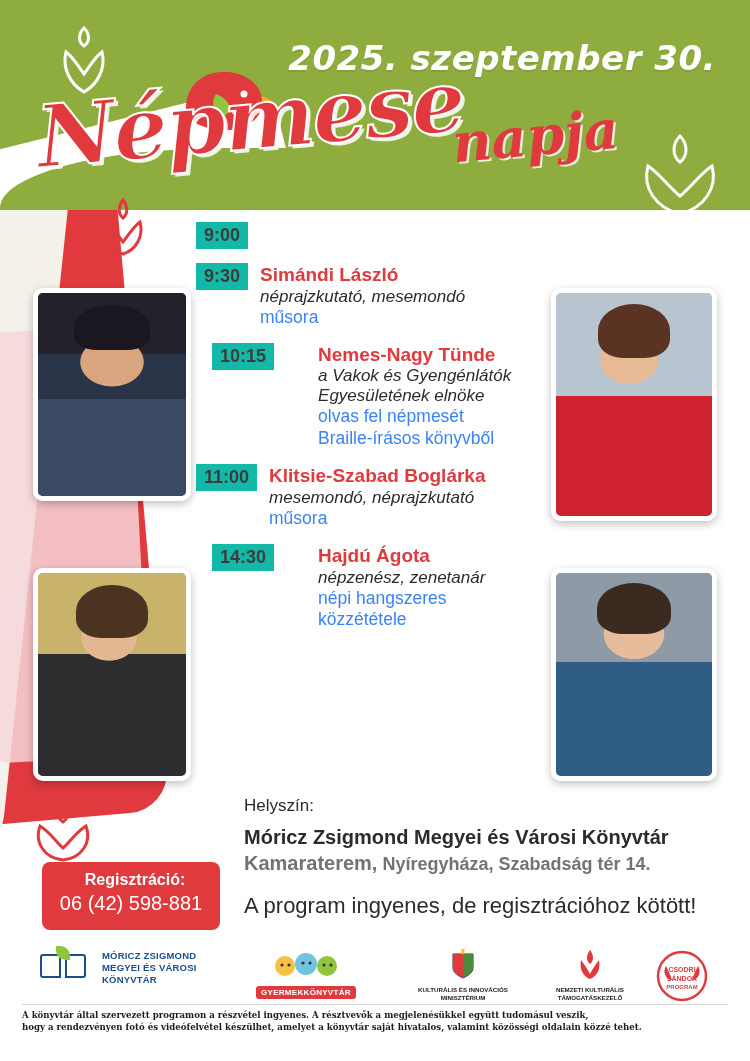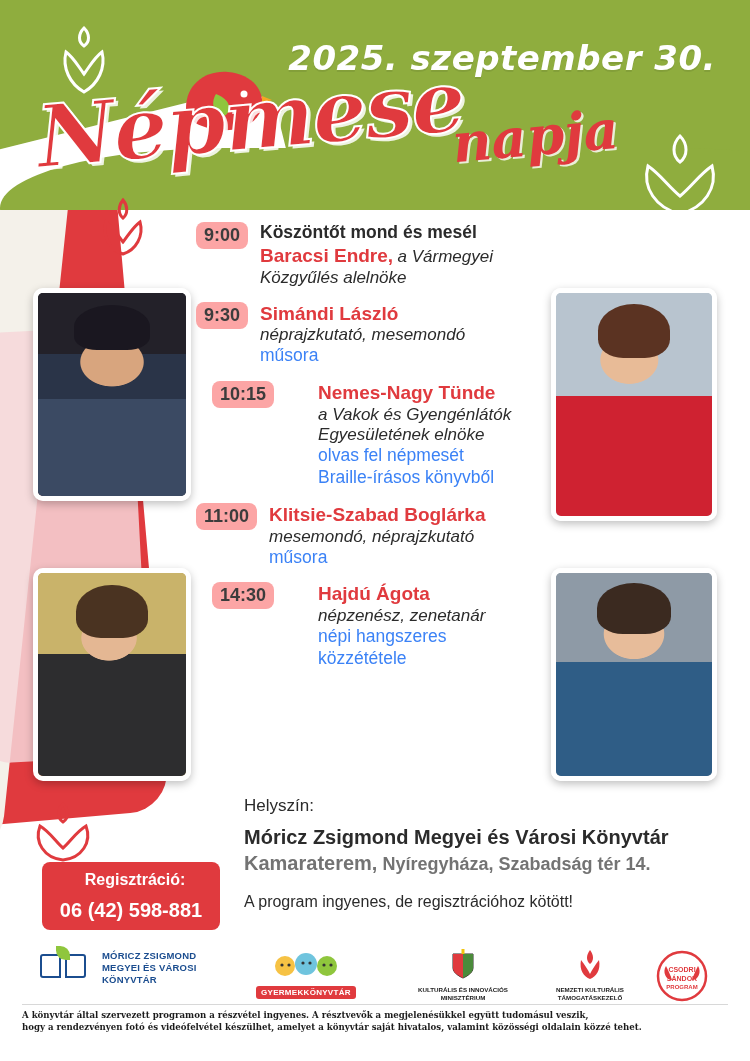--- a/index.html
+++ b/index.html
@@ -121,26 +121,26 @@
     position: absolute;
     left: 196px; top: 222px;
     width: 360px;
   }
   .row {
     display: flex;
     align-items: flex-start;
     margin-bottom: 14px;
   }
   .time {
-    background: #fca5a5;
+    background: #14b8a6;
     color: #3c3c3c;
     font-weight: bold;
     font-size: 18px;
     padding: 3px 8px;
-    border-radius: 8px;
+    border-radius: 0;
     margin-right: 12px;
     white-space: nowrap;
     flex: 0 0 auto;
   }
   .row-body { flex: 1 1 auto; }
   .line { font-size: 17.5px; line-height: 1.25; color: #3b82f6; }
   .name { color: #e03a3e; font-weight: bold; font-size: 19px; line-height: 1.25; }
   .ital { font-style: italic; color: #2b2b2b; font-weight: normal; font-size: 17px; }
   .dark-b { color: #2b2b2b; font-weight: bold; }
   .row.indent-2 { margin-left: 16px; gap: 32px; }
@@ -197,35 +197,35 @@
   
   .venue {
     position: absolute;
     left: 244px; top: 796px;
     width: 470px;
   }
   .venue .lbl { font-size: 17px; color: #2b2b2b; margin-bottom: 8px; }
   .venue .v1 { font-size: 20px; font-weight: bold; color: #2b2b2b; line-height: 1.3; }
   .venue .v2 { font-size: 18px; color: #737373; line-height: 1.35; font-weight: bold; }
   .venue .v2 b { font-size: 20px; }
-  .venue .free { font-size: 16px; color: #2b2b2b; margin-top: 16px; }
+  .venue .free { font-size: 22px; color: #2b2b2b; margin-top: 16px; }
 
   
   .reg {
     position: absolute;
     left: 42px; top: 862px;
     width: 178px; height: 68px;
     background: #e03a3e;
     border-radius: 8px;
     color: #ffffff;
     text-align: center;
     padding-top: 9px;
   }
   .reg .r1 { font-size: 16px; font-weight: bold; padding-left: 8px; }
-  .reg .r2 { font-size: 20px; font-weight: bold; margin-top: 10px; }
+  .reg .r2 { font-size: 20px; font-weight: normal; margin-top: 3px; }
 
   
   .logos {
     position: absolute;
     left: 0; top: 946px;
     width: 750px; height: 62px;
   }
   .logo { position: absolute; }
 
   .logo-text { font-size: 9.5px; line-height: 1.25; color: #1b4d8f; font-weight: bold; letter-spacing: .2px; }
@@ -307,26 +307,20 @@
     <div class="inner p-klitsie"></div>
   </div>
   <div class="photo" id="photo-hajdu">
     <div class="inner p-hajdu"></div>
   </div>
 
   <div class="program">
 
     <div class="row">
       <div class="time">9:00</div>
-      <div class="row-body">
-        <div class="line dark-b">Köszöntőt mond és mesél</div>
-        <div><span class="name">Baracsi Endre,</span>
-             <span class="ital">a Vármegyei</span></div>
-        <div class="ital">Közgyűlés alelnöke</div>
-      </div>
     </div>
 
     <div class="row">
       <div class="time">9:30</div>
       <div class="row-body">
         <div class="name">Simándi László</div>
         <div class="ital">néprajzkutató, mesemondó</div>
         <div class="line">műsora</div>
       </div>
     </div>

